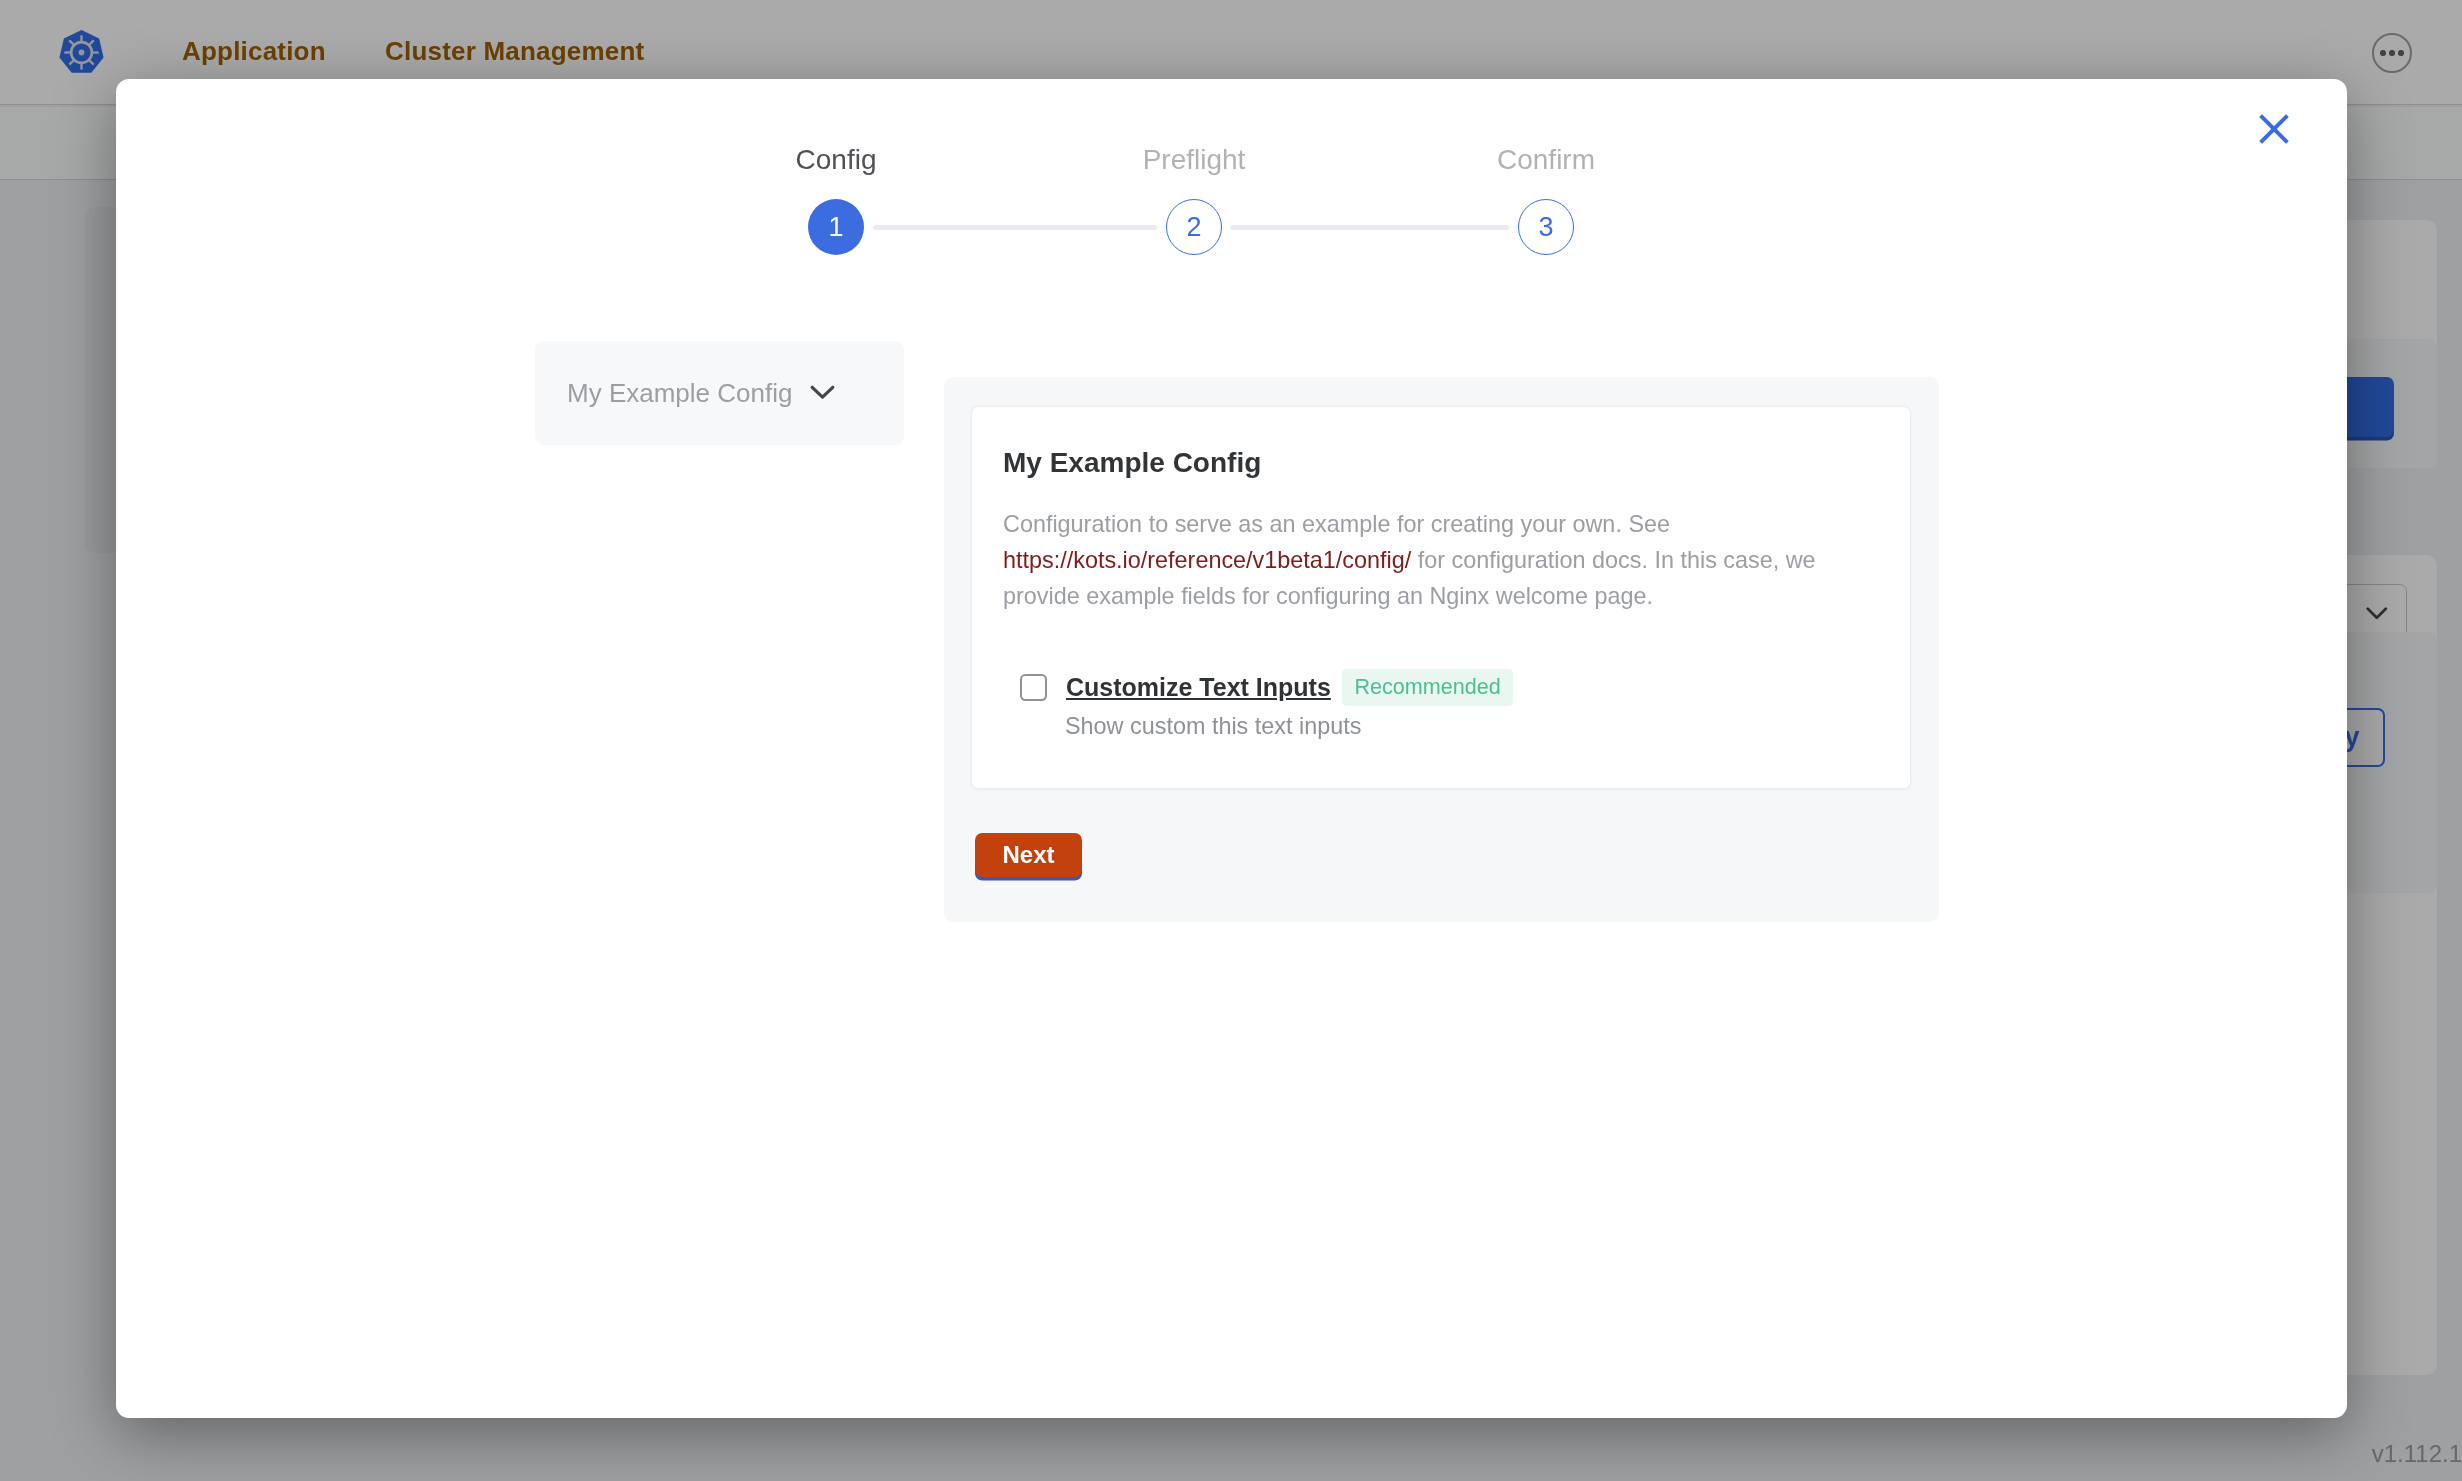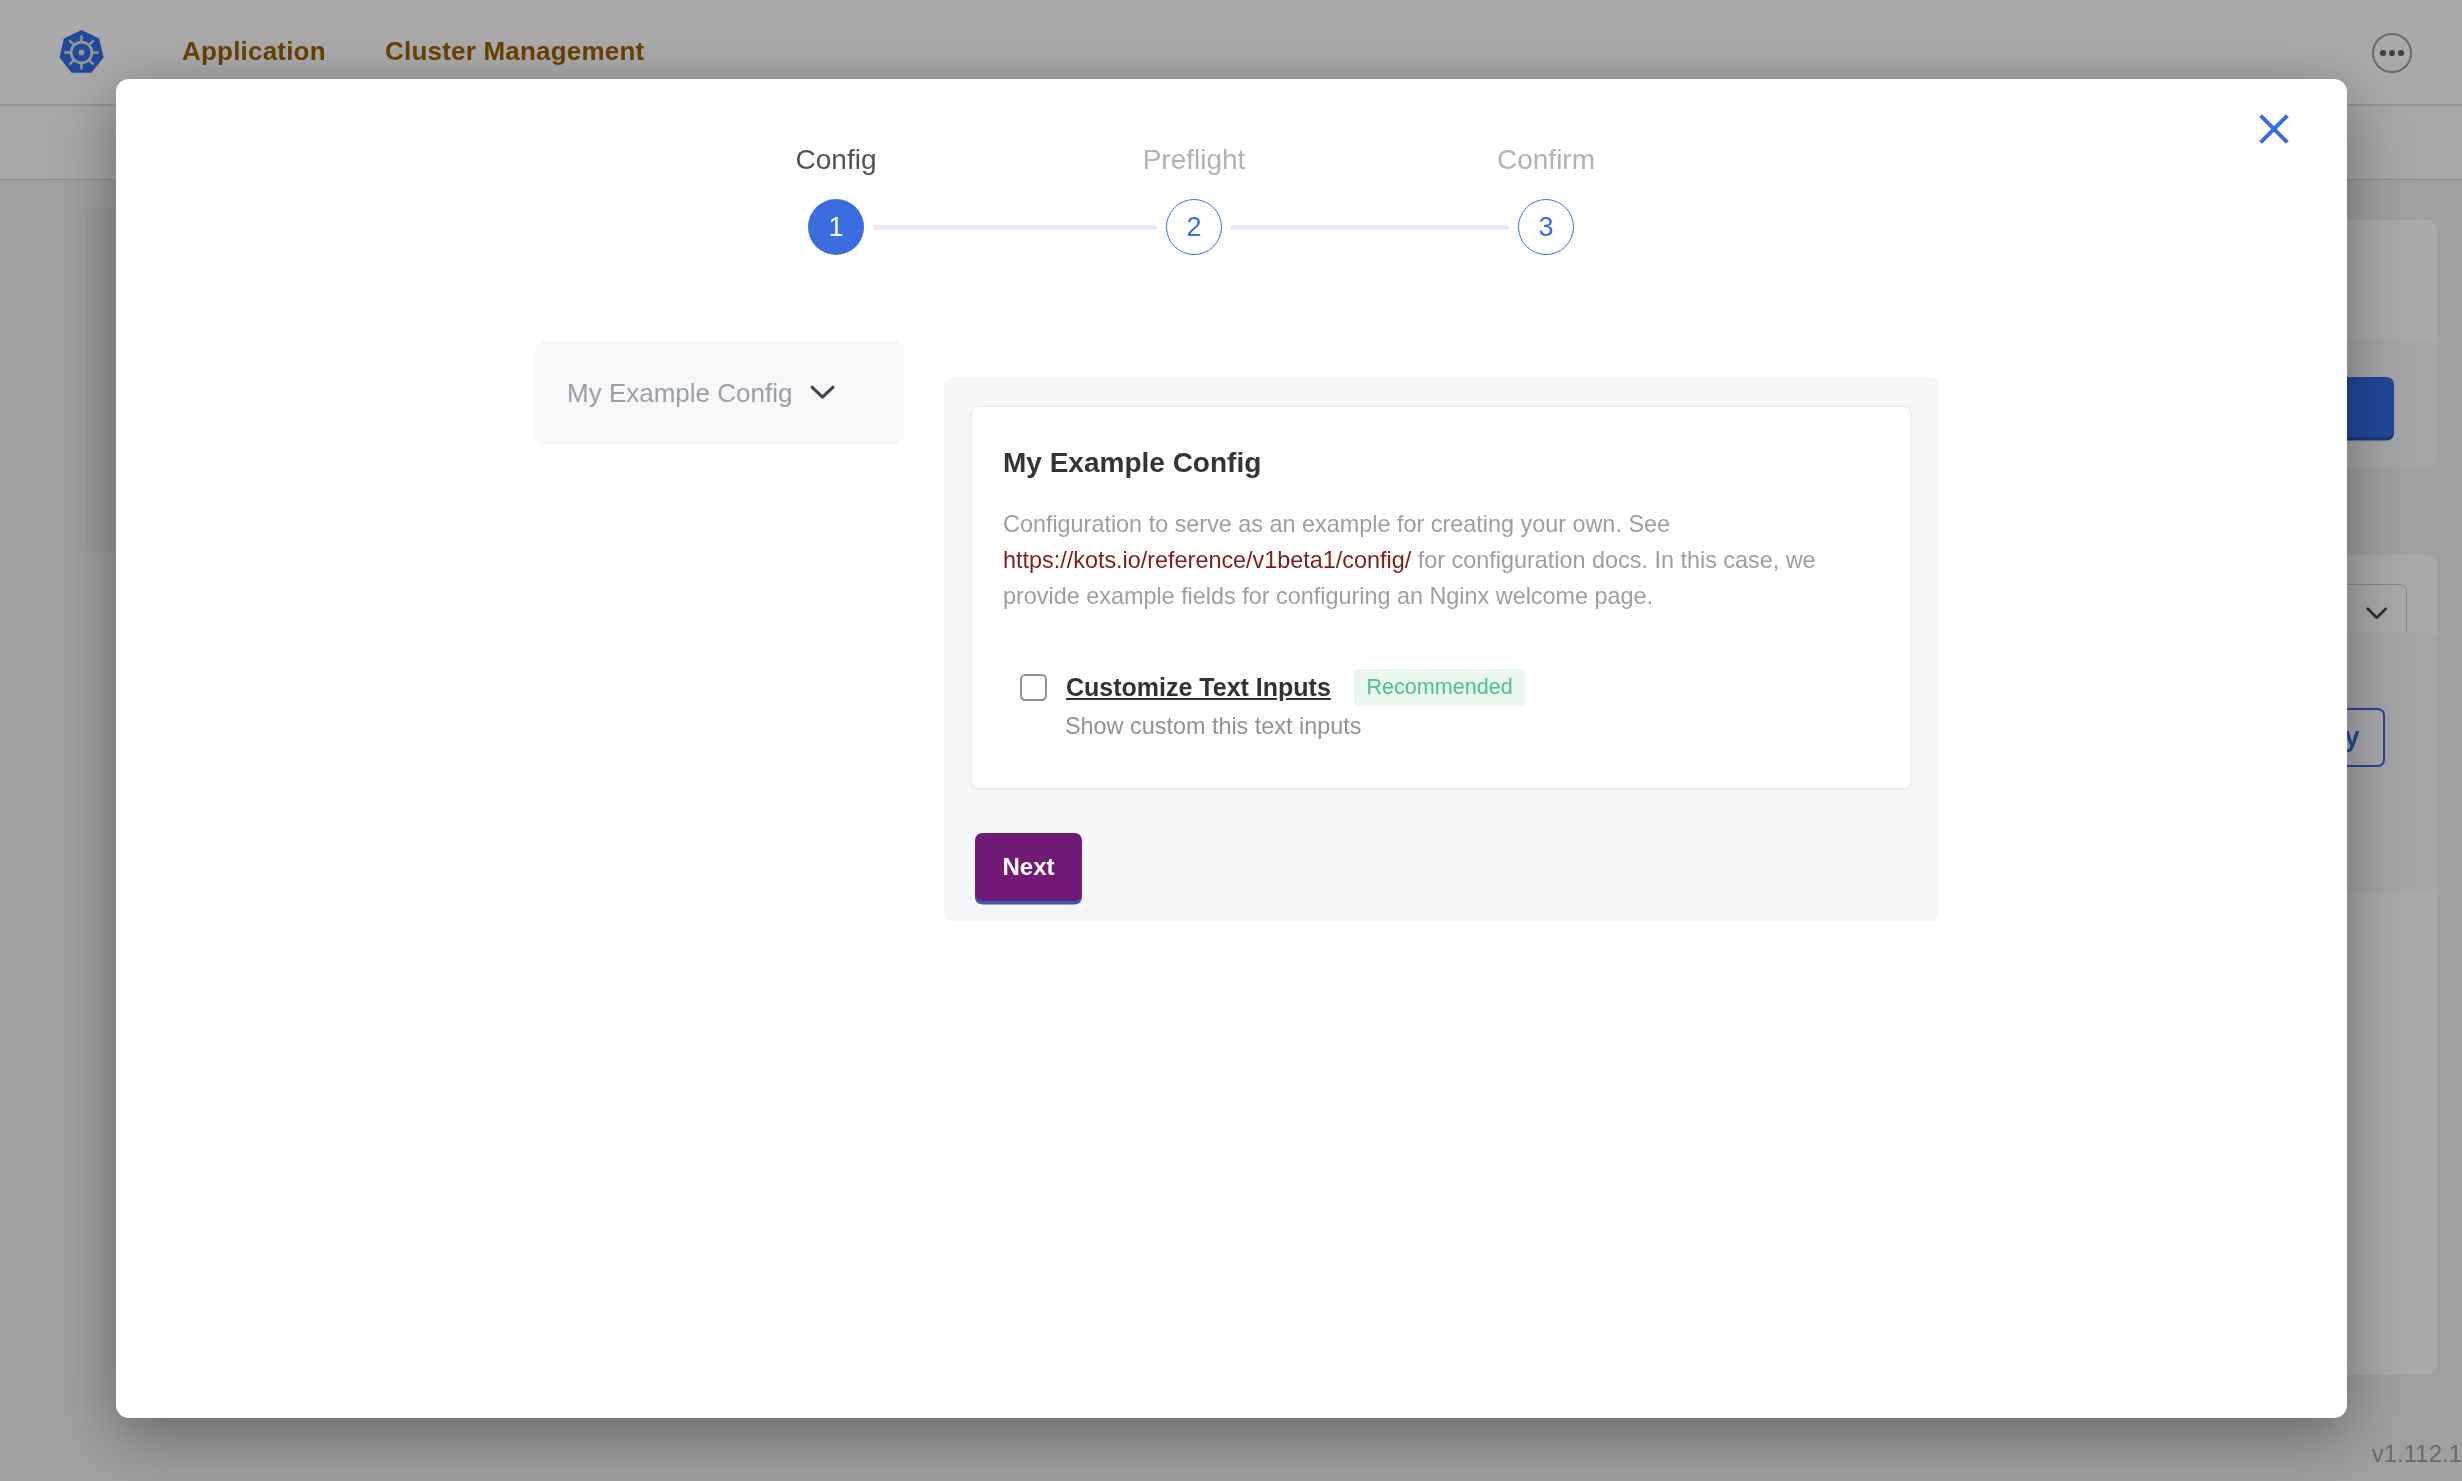--- a/index.html
+++ b/index.html
@@ -58,23 +58,23 @@
 
   
   .config-panel { position:absolute; left:828px; top:298px; width:995px; height:545px; background:#f6f7f9; border-radius:9px; }
   .config-card { position:absolute; left:27px; top:29px; width:940px; height:383px; background:#ffffff; border:0.9px solid #ebedef; border-radius:7.2px; box-shadow:0 0.9px 2.7px rgba(0,0,0,0.05); }
   .card-heading { position:absolute; left:31px; top:40px; font-size:28px; font-weight:700; color:#323538; }
   .card-desc { position:absolute; left:31px; top:99px; width:872px; font-size:23.4px; line-height:36px; color:#9b9ea3; }
   .card-desc a { color:#7f1d1d; text-decoration:none; }
   .cb-row { position:absolute; left:48px; top:262px; display:flex; align-items:center; }
   .cb-box { appearance:none; -webkit-appearance:none; width:27px; height:27px; border:2.7px solid #8f9296; border-radius:5.4px; background:#ffffff; margin:0; cursor:pointer; }
   .cb-label { margin-left:19px; font-size:25px; font-weight:700; color:#303336; cursor:pointer;text-decoration:underline; }
-  .cb-badge { margin-left:23px; background:#e9f7f0; color:#4cbf8e; font-size:21.6px; padding:5.4px 12.6px; border-radius:4.5px; }
+  .cb-badge { margin-left:11px; background:#e9f7f0; color:#4cbf8e; font-size:21.6px; padding:5.4px 12.6px; border-radius:4.5px; }
   .cb-help { position:absolute; left:93px; top:306px; font-size:23.4px; color:#8f9296; }
-  .next-btn { position:absolute; left:31px; top:456px; width:107px; height:68px; background:#701a75; border:none; border-radius:7.2px; box-shadow:0 3.6px 0 #3a58b5; color:#ffffff; font-weight:700; font-size:24px; font-family:inherit; cursor:pointer; }
+  .next-btn { position:absolute; left:31px; top:456px; width:107px; height:44px; background:#c2410c; border:none; border-radius:7.2px; box-shadow:0 3.6px 0 #3a58b5; color:#ffffff; font-weight:700; font-size:24px; font-family:inherit; cursor:pointer; }
 </style>
 </head>
 <body>
 
 <div id="screen">
 
   <div class="app-bg">
 
     <div class="navbar">
       <span class="brand">

